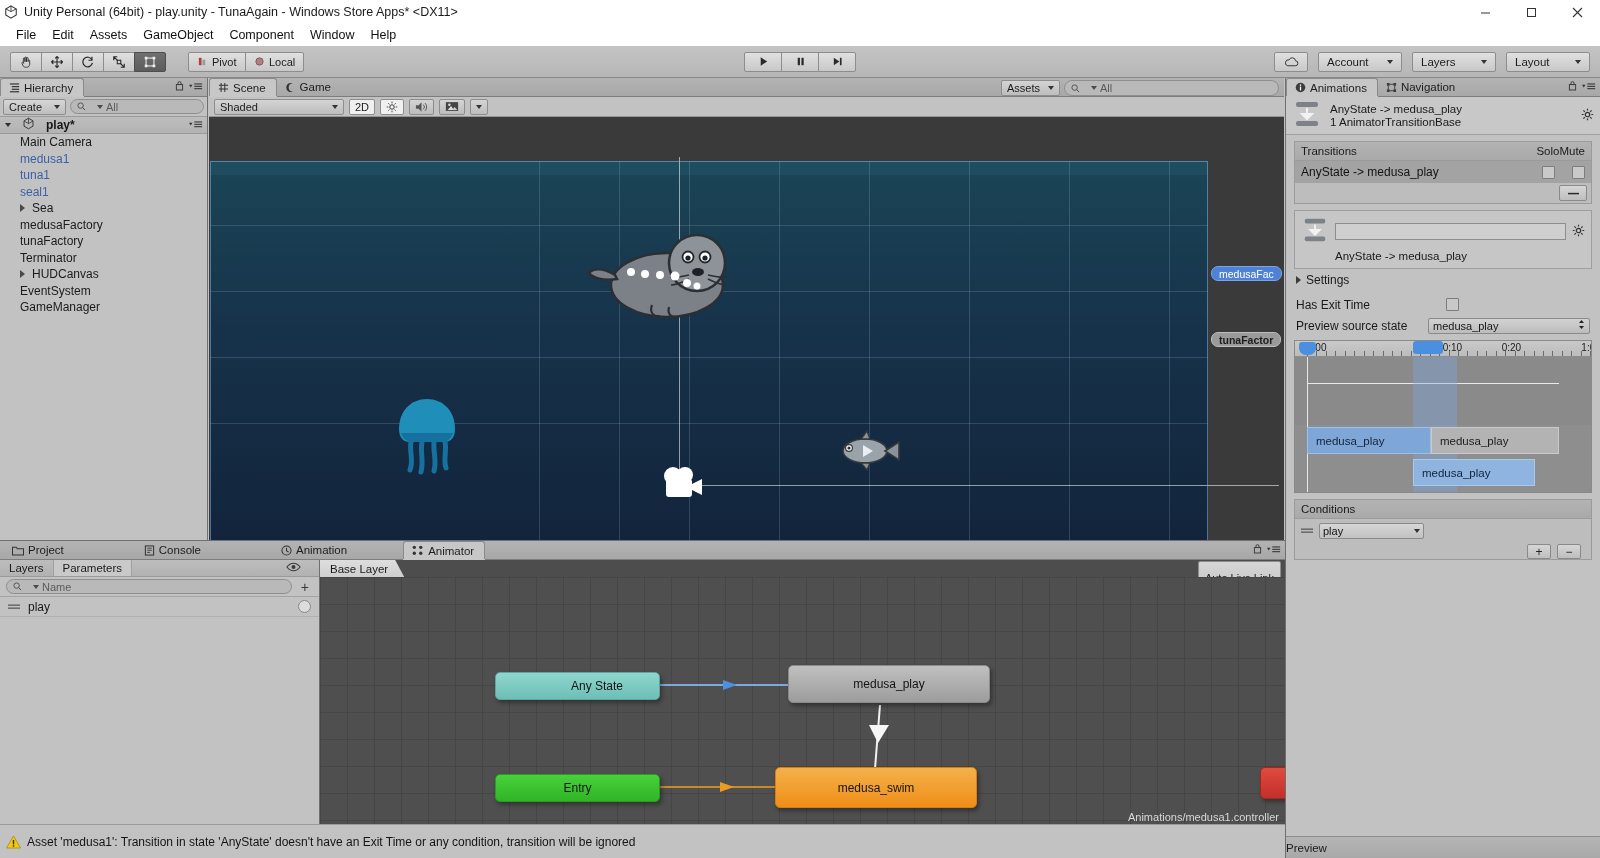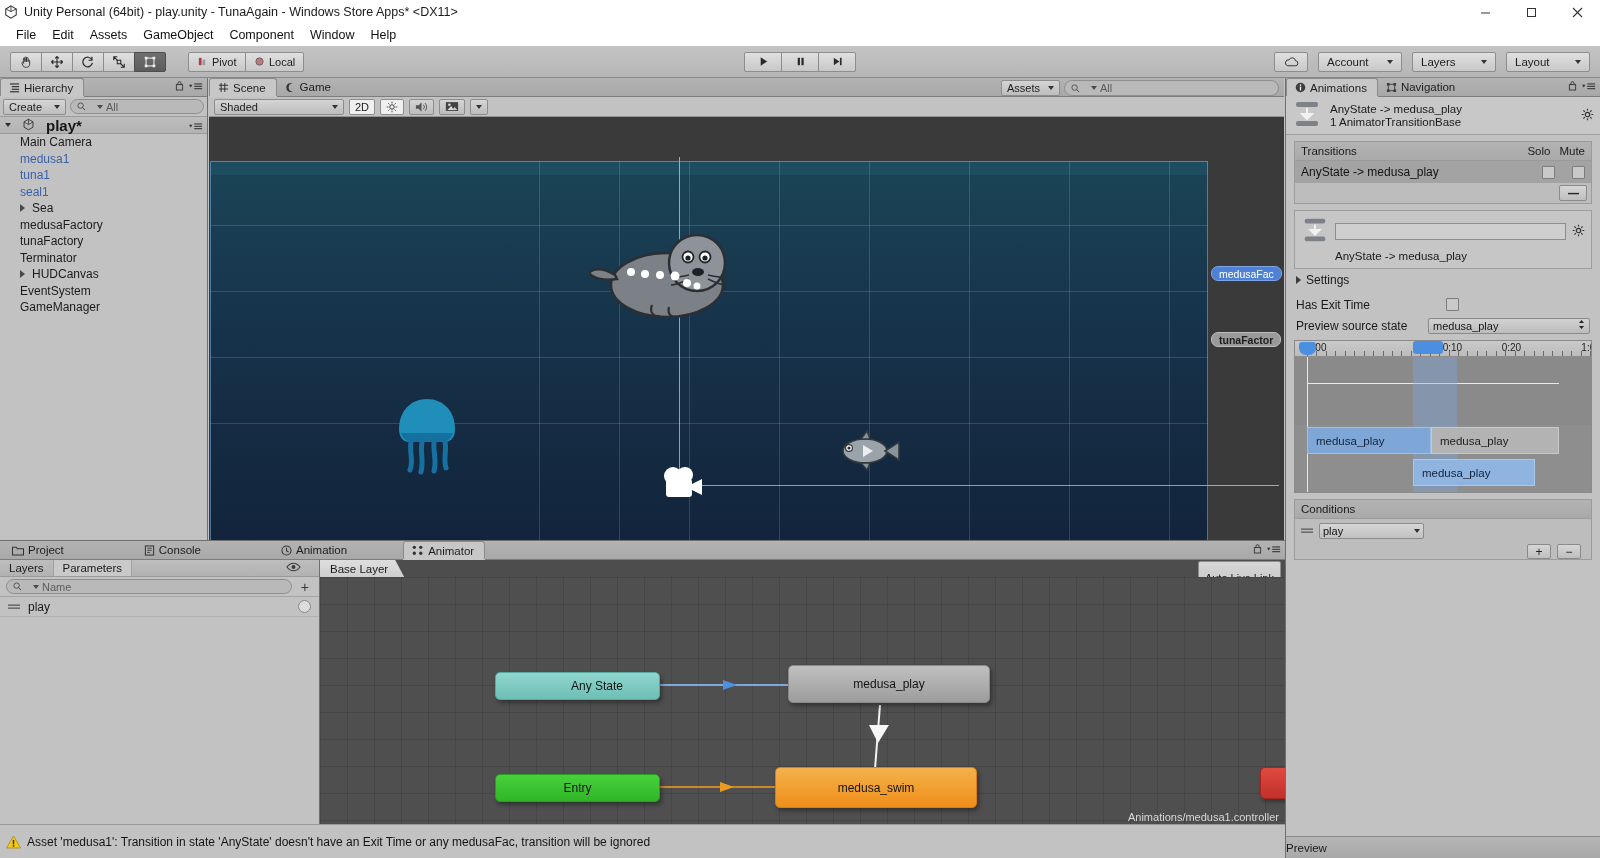--- a/index.html
+++ b/index.html
@@ -99,21 +99,21 @@
     display: flex; align-items: center; gap: 4px; color: #1c1c1c;
   }
   .searchfield {
     flex: 1; height: 15px; background: #b9b9b9; border: 1px solid #8f8f8f;
     border-radius: 8px; display: flex; align-items: center; padding: 0 6px; gap: 3px;
     font-size: 11px; color: #5c5c5c;
   }
   .hier-root {
     height: 17px; display: flex; align-items: center; gap: 11px;
     background: linear-gradient(#bdbdbd,#b3b3b3); border-bottom: 1px solid #9a9a9a;
-    padding-left: 3px; font-size: 15px; font-weight: bold; color: #171717; position: relative;
+    padding-left: 3px; font-size: 12px; font-weight: bold; color: #171717; position: relative;
   }
   .hier-list { font-size: 12px; }
   .hier-item { height: 16.5px; display: flex; align-items: center; padding-left: 20px; color: #1b1b1b; position: relative; }
   .hier-item.prefab { color: #3b5fa8; }
   .foldarrow { position: absolute; left: 20px; width: 0; height: 0; border-top: 4px solid transparent; border-bottom: 4px solid transparent; border-left: 5px solid #4a4a4a; }
   .hier-item.hasarrow { padding-left: 32px; }
 
   
   #sceneview { left: 209px; top: 78px; width: 1075px; height: 462px; }
   .scene-toolbar2 { height: 20px; background: #c2c2c2; display: flex; align-items: center; gap: 5px; padding: 0 5px; border-bottom: 1px solid #949494; }
@@ -630,21 +630,21 @@
         <svg width="13" height="13" viewBox="0 0 14 14">
             <circle cx="7" cy="7" r="2.4" fill="none" stroke="#333" stroke-width="1.3"></circle>
             <path d="M7 .8v2M7 11.2v2M.8 7h2M11.2 7h2M2.6 2.6l1.5 1.5M9.9 9.9l1.5 1.5M11.4 2.6L9.9 4.1M4.1 9.9l-1.5 1.5" stroke="#333" stroke-width="1.3"></path>
           </svg>
       </span>
     </div>
 
     <div class="insp-box">
       <div class="tr-head">
         <span>Transitions</span>
-        <span style="margin-left:auto;margin-right:9px">Solo</span>
+        <span style="margin-left:auto;">Solo</span>
         <span>Mute</span>
       </div>
       <div class="tr-row">
         <span>AnyState -&gt; medusa_play</span>
         <span class="cb" style="margin-left:auto"></span>
         <span class="cb" style="margin-left:17px"></span>
       </div>
       <div class="tr-foot">
         <div class="minusbtn">
           <svg width="11" height="3" viewBox="0 0 12 3">
@@ -933,16 +933,16 @@
   </div>
 
   <div class="statusbar">
     <span style="position:relative;width:15px;height:14px;display:inline-block">
       <svg width="15" height="14" viewBox="0 0 15 14">
           <polygon points="7.5,1 14.5,13 0.5,13" fill="#f0c818" stroke="#a88c08" stroke-width="0.8"></polygon>
           <rect x="6.8" y="5" width="1.4" height="4.4" fill="#3a3000"></rect>
           <rect x="6.8" y="10.2" width="1.4" height="1.5" fill="#3a3000"></rect>
         </svg>
     </span>
-    <span>Asset 'medusa1': Transition in state 'AnyState' doesn't have an Exit Time or any medusaFac, transition will be ignored</span>
+    <span>Asset 'medusa1': Transition in state 'AnyState' doesn't have an Exit Time or any condition, transition will be ignored</span>
   </div>
 
 </div>
 
 </body></html>

